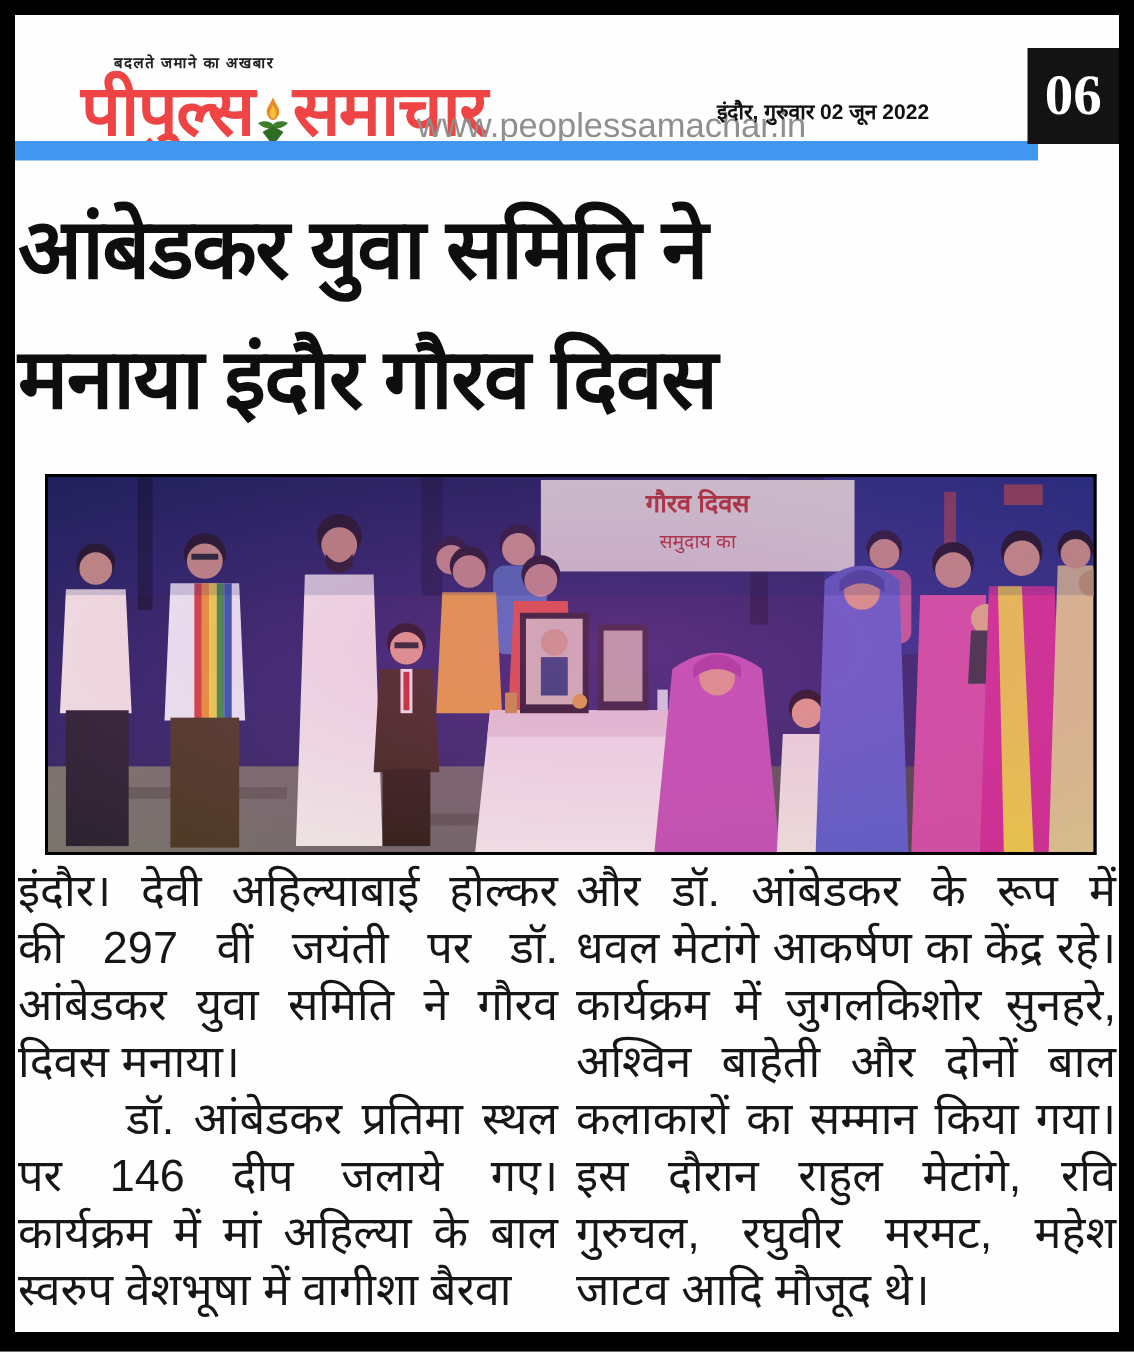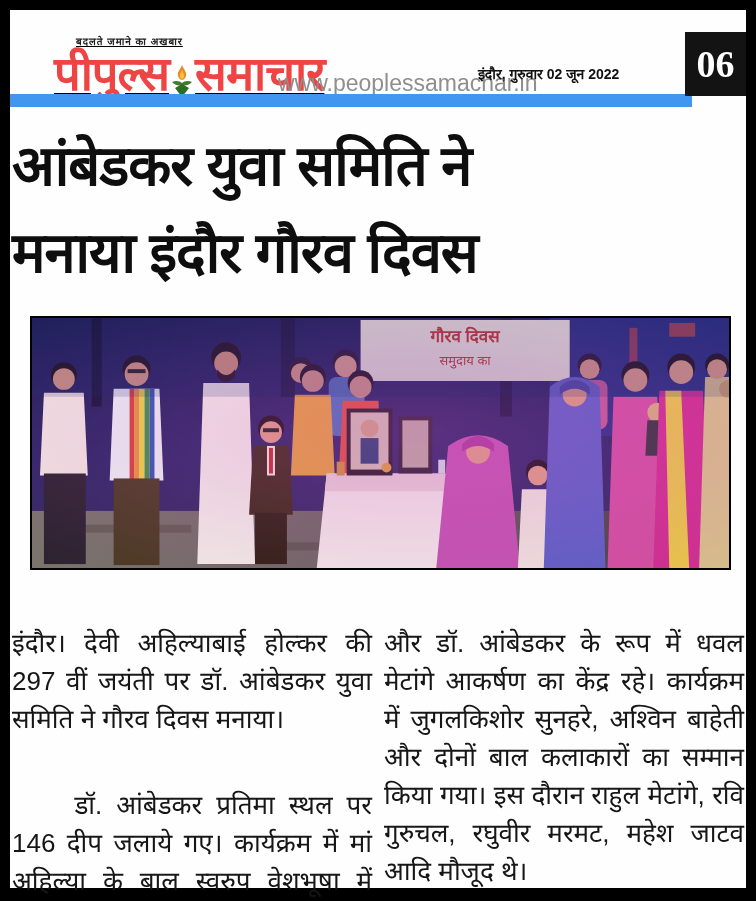--- a/index.html
+++ b/index.html
@@ -2,21 +2,21 @@
 <html><head>
 <meta charset="utf-8">
 <style>
   * { margin:0; padding:0; box-sizing:border-box; }
   body { background:#2a2a2a; font-family:"Liberation Sans", sans-serif; }
   .screen { position:relative; width:756px; height:901px; background:#000; overflow:hidden; }
   .paper  { position:absolute; left:10px; top:10px; width:736px; height:878px; background:#fefefe; }
 
   
   .masthead { position:absolute; left:0; top:0; width:736px; height:96px; }
-  .logo-block { position:absolute; left:44px; top:24px;text-decoration:underline; }
+  .logo-block { position:absolute; left:44px; top:24px; }
   .tagline { font-size:10px; font-weight:bold; color:#222; letter-spacing:1px; margin-left:22px; margin-bottom:1px; }
   .logo { font-size:47px; font-weight:900; color:#ef4444; line-height:1.05; letter-spacing:-1px; display:flex; align-items:center; }
   .logo .flame { width:24px; height:34px; margin:0 1px; display:inline-block; }
   .website { position:absolute; left:268px; top:60px; font-size:23px; color:#8f8f8f; }
   .dateline { position:absolute; left:468px; top:54px; font-size:14px; font-weight:bold; color:#111; }
   .blue-bar { position:absolute; left:0; top:84px; width:682px; height:13px; background:#4197ef; }
   .page-box { position:absolute; right:0; top:22px; width:61px; height:64px; background:#131313;
               color:#fff; font-family:"Liberation Serif", serif; font-size:38px; font-weight:bold;
               display:flex; align-items:center; justify-content:center; }
 
@@ -26,22 +26,22 @@
               font-family:"Liberation Sans", sans-serif; letter-spacing:-1px; }
 
   
   .photo { position:absolute; left:20px; top:306px; width:701px; height:254px;
            border:2px solid #000; background:#1c1f4a; }
   .photo svg { display:block; width:100%; height:100%; }
 
   
   .article { position:absolute; left:2px; top:566px; width:732px; display:flex; gap:12px; }
   .col { width:360px; }
-  .col p { font-size:26px; line-height:38px; color:#161616; text-align:justify;
-           font-family:"Liberation Sans", sans-serif;margin-top:48px; }
+  .col p { font-size:30px; line-height:38px; color:#161616; text-align:justify;
+           font-family:"Liberation Sans", sans-serif; }
   .col p.indent { text-indent:2.4em; }
 </style>
 </head>
 <body>
 
 <div class="screen">
   <div class="paper">
 
     <header class="masthead">
       <div class="logo-block">

